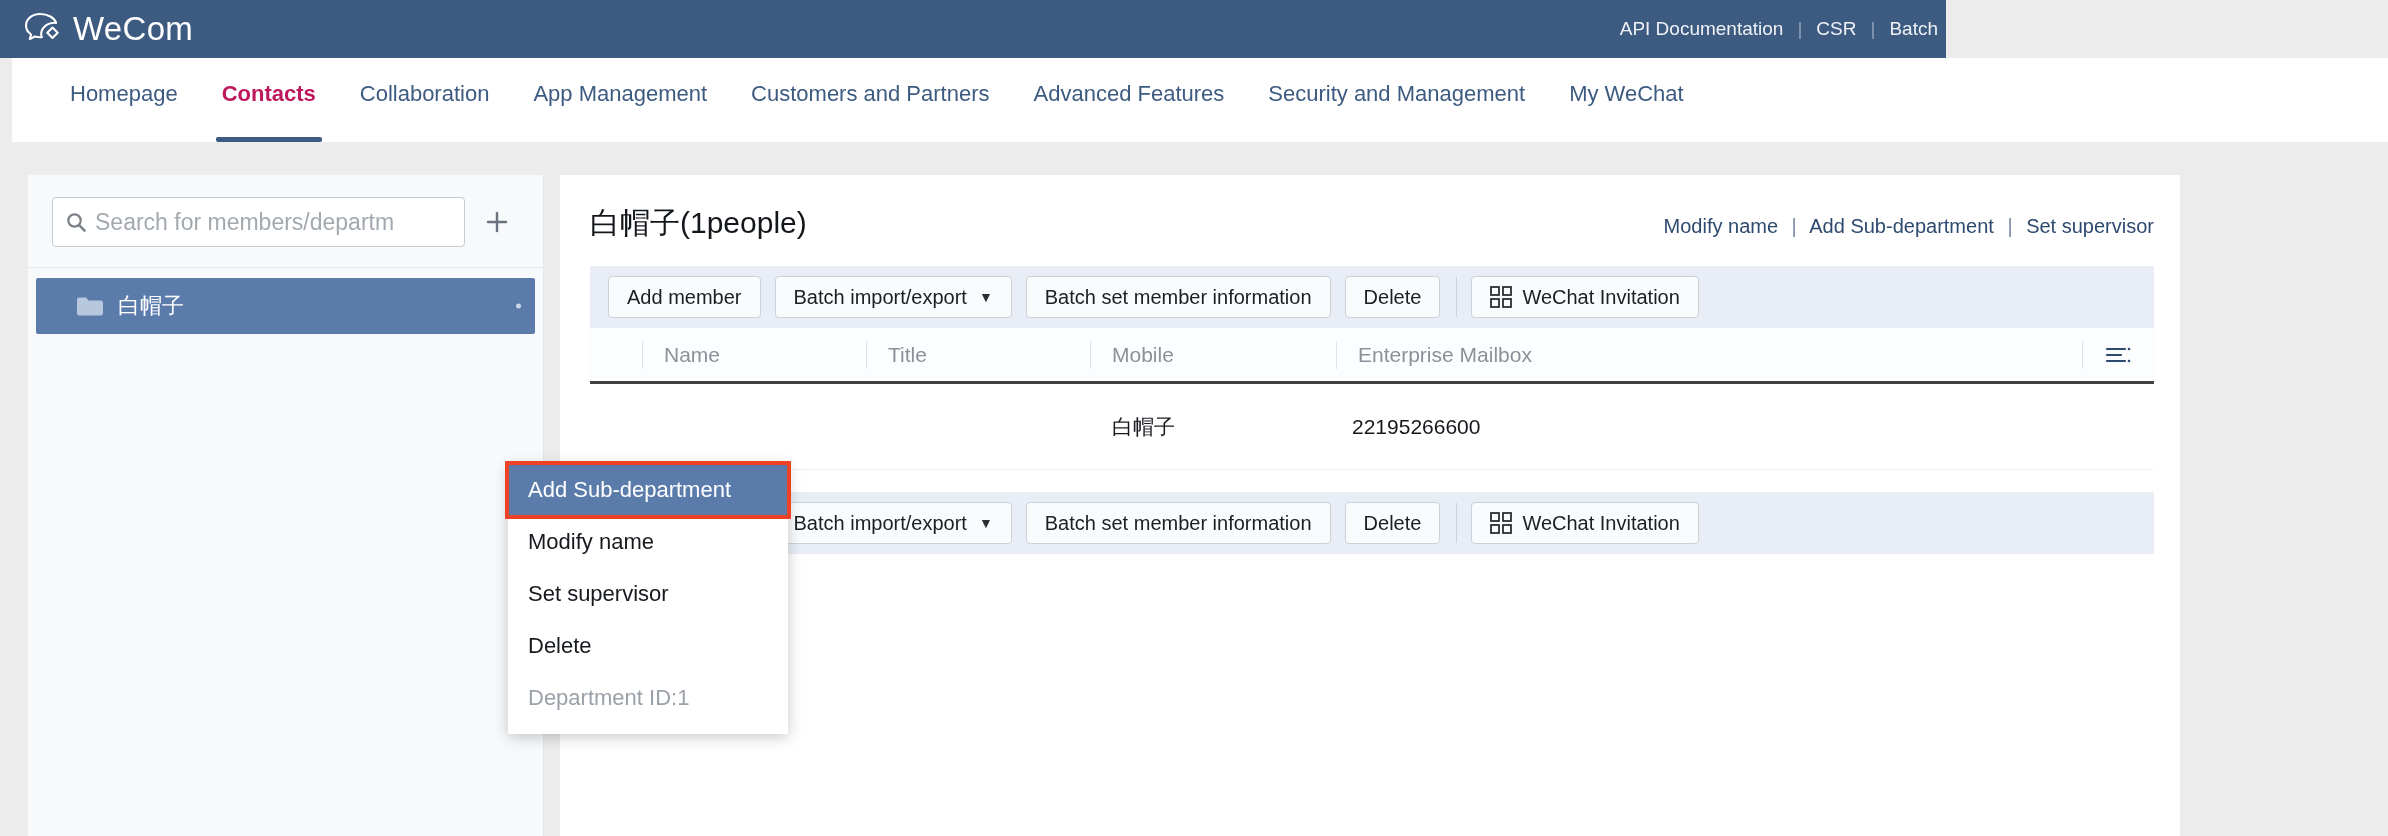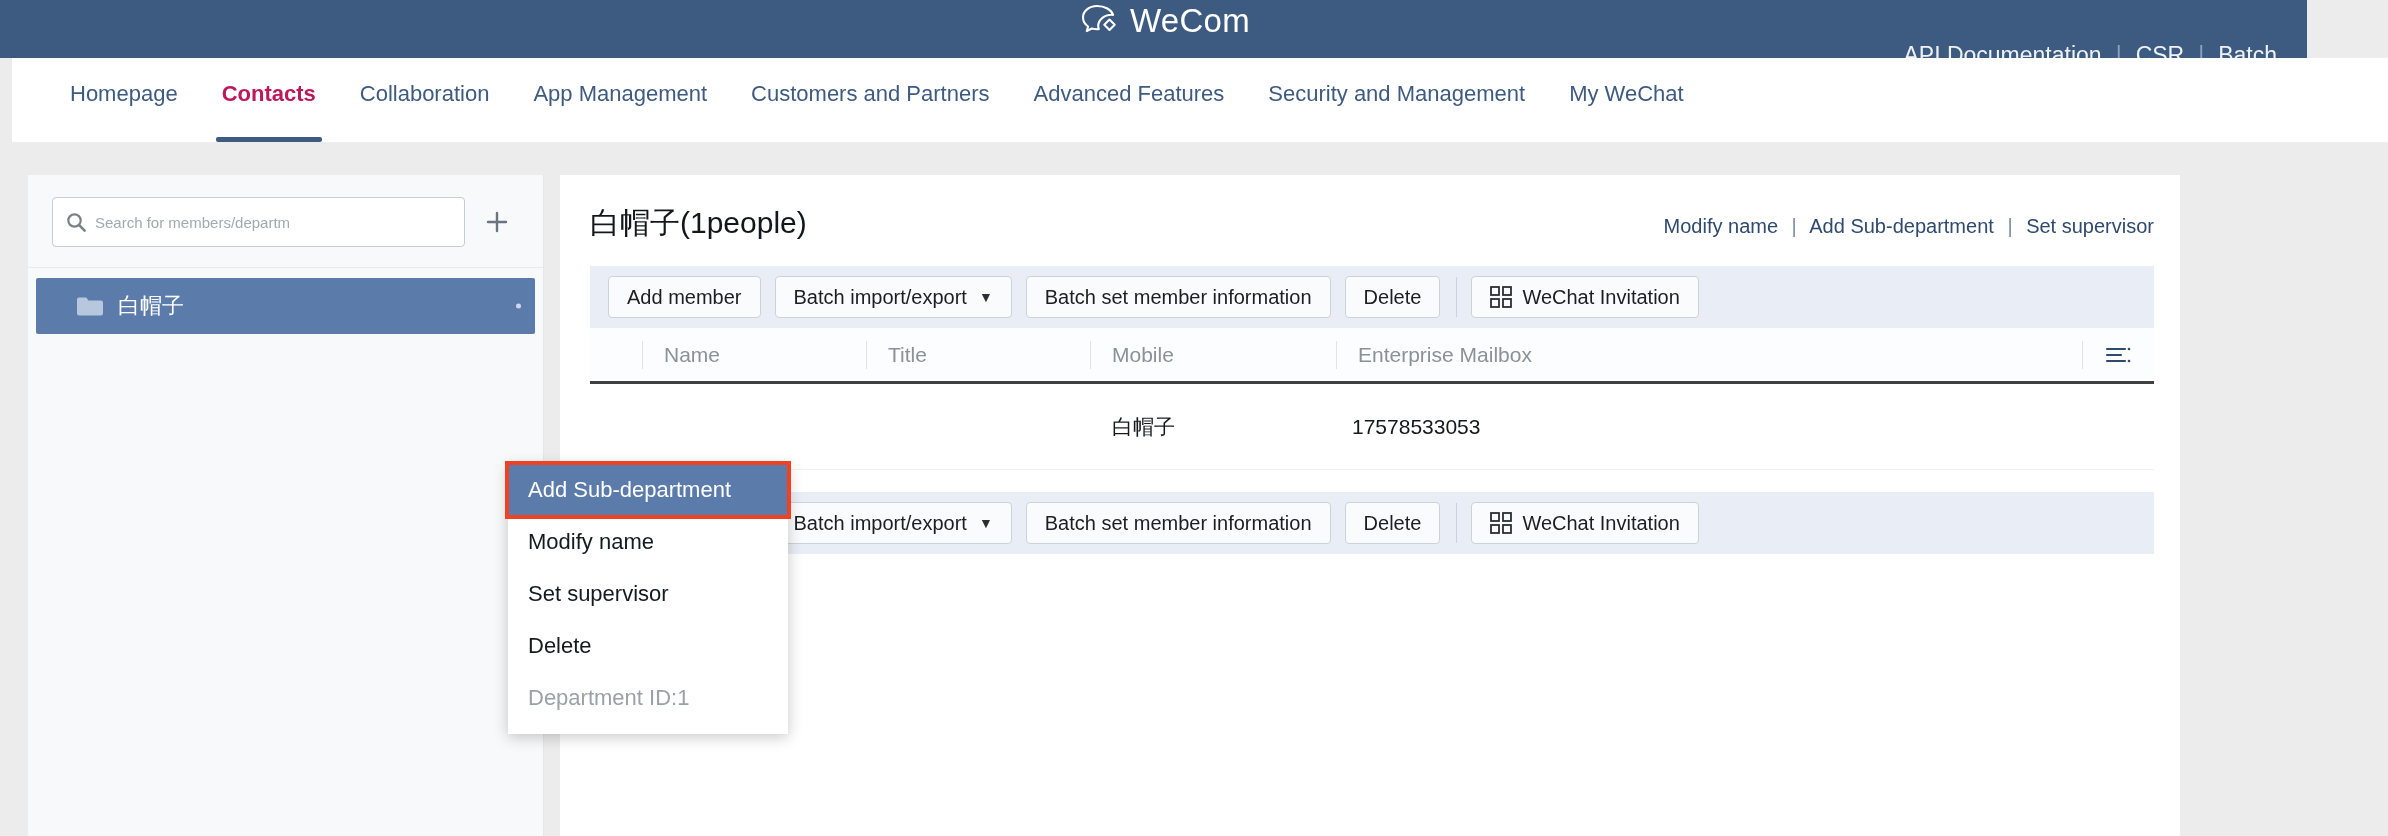--- a/index.html
+++ b/index.html
@@ -5,32 +5,32 @@
   * { box-sizing: border-box; margin: 0; padding: 0; }
   html, body {
     width: 2388px; height: 836px;
     background: #ececec;
     font-family: "Liberation Sans", "DejaVu Sans", sans-serif;
     overflow: hidden;
   }
 
   
   .topbar {
-    position: absolute; left: 0; top: 0; width: 2307px; height: 58px;
-    background: #3d5a80; display: flex; align-items: center; flex-direction: column;
+    position: absolute; left: 0; top: 0; width: 1946px; height: 58px;
+    background: #3d5a80; display: flex; align-items: center;
   }
   .brand { display: flex; align-items: center; margin-left: 22px; }
   .brand-logo { width: 42px; height: 42px; }
   .brand-name {
     color: #ffffff; font-size: 33px; letter-spacing: .3px;
     margin-left: 9px; font-weight: 500;
   }
   .topbar-right {
-    margin-left: auto; margin-right: 30px;
-    display: flex; align-items: center; color: #d7dee8; font-size: 23px;
+    margin-left: auto; margin-right: 8px;
+    display: flex; align-items: center; color: #d7dee8; font-size: 19px;
   }
   .topbar-right a { color: #eef2f7; text-decoration: none; }
   .tb-sep { margin: 0 14px; color: #8ea0ba; }
 
   
   .navbar {
     position: absolute; left: 12px; top: 58px; width: 2388px; height: 84px;
     background: #ffffff; display: flex; align-items: flex-start;
     padding-left: 36px;
   }
@@ -54,21 +54,21 @@
   }
   .search-row { display: flex; align-items: center; padding: 22px 24px 20px 24px; }
   .search-box {
     flex: 1; height: 50px; background: #ffffff;
     border: 1px solid #c5ccd4; border-radius: 4px;
     display: flex; align-items: center; padding: 0 12px;
   }
   .search-icon { width: 22px; height: 22px; flex: none; margin-right: 8px; }
   .search-input {
     border: none; outline: none; background: transparent;
-    font-size: 15px; color: #b91c1c; width: 100%;
+    font-size: 23px; color: #b91c1c; width: 100%;
     font-family: "Liberation Sans", sans-serif;
   }
   .search-input::placeholder { color: #a3a9b0; }
   .add-dept-btn {
     width: 44px; height: 44px; margin-left: 10px;
     display: flex; align-items: center; justify-content: center;
     cursor: pointer; color: #6b7280;
   }
   .tree-divider { height: 1px; background: #e6e9ed; margin: 0; }
   .tree { padding-top: 10px; }
@@ -282,21 +282,21 @@
             </svg>
           </span>
         </div>
       </div>
 
       <div class="tbl-row">
         <div class="td td-check"></div>
         <div class="td td-name"></div>
         <div class="td td-title"></div>
         <div class="td td-dept">白帽子</div>
-        <div class="td td-mobile">17578533053</div>
+        <div class="td td-mobile">22195266600</div>
         <div class="td td-mail"></div>
       </div>
     </div>
 
     <div class="toolbar">
       <div class="btn">Add member</div>
       <div class="btn">
         <span>Batch import/export</span>
         <span class="caret">▼</span>
       </div>

